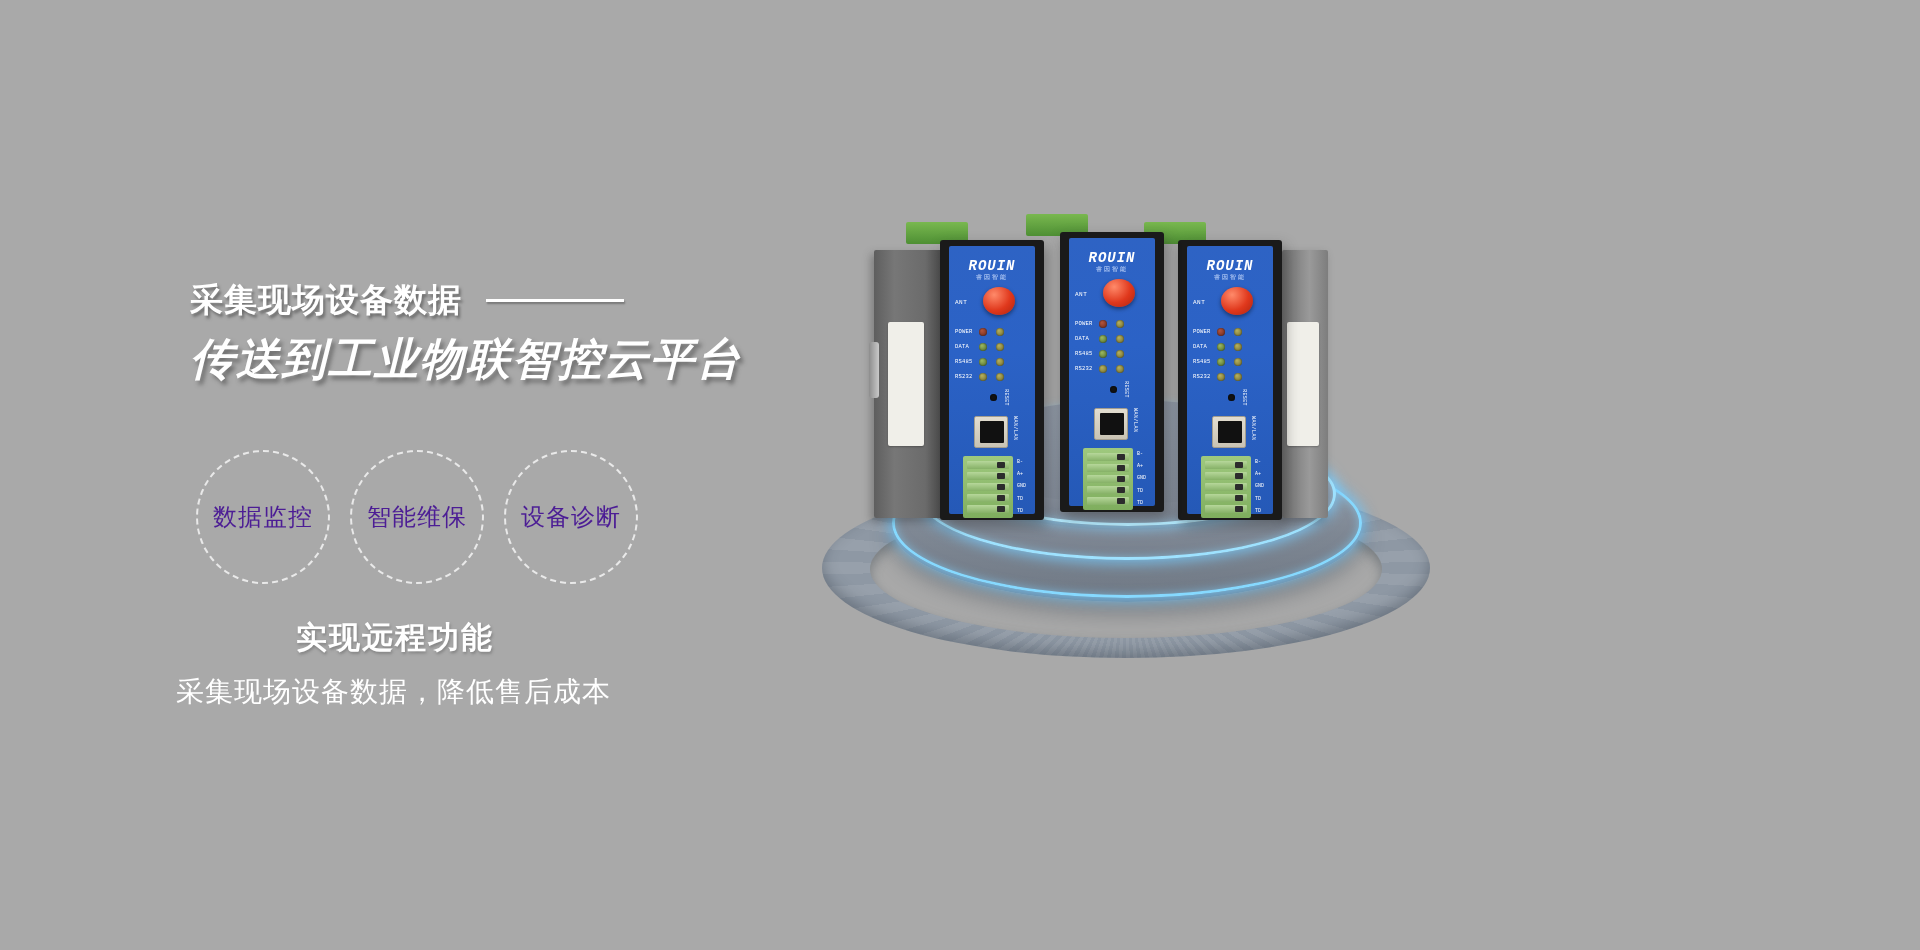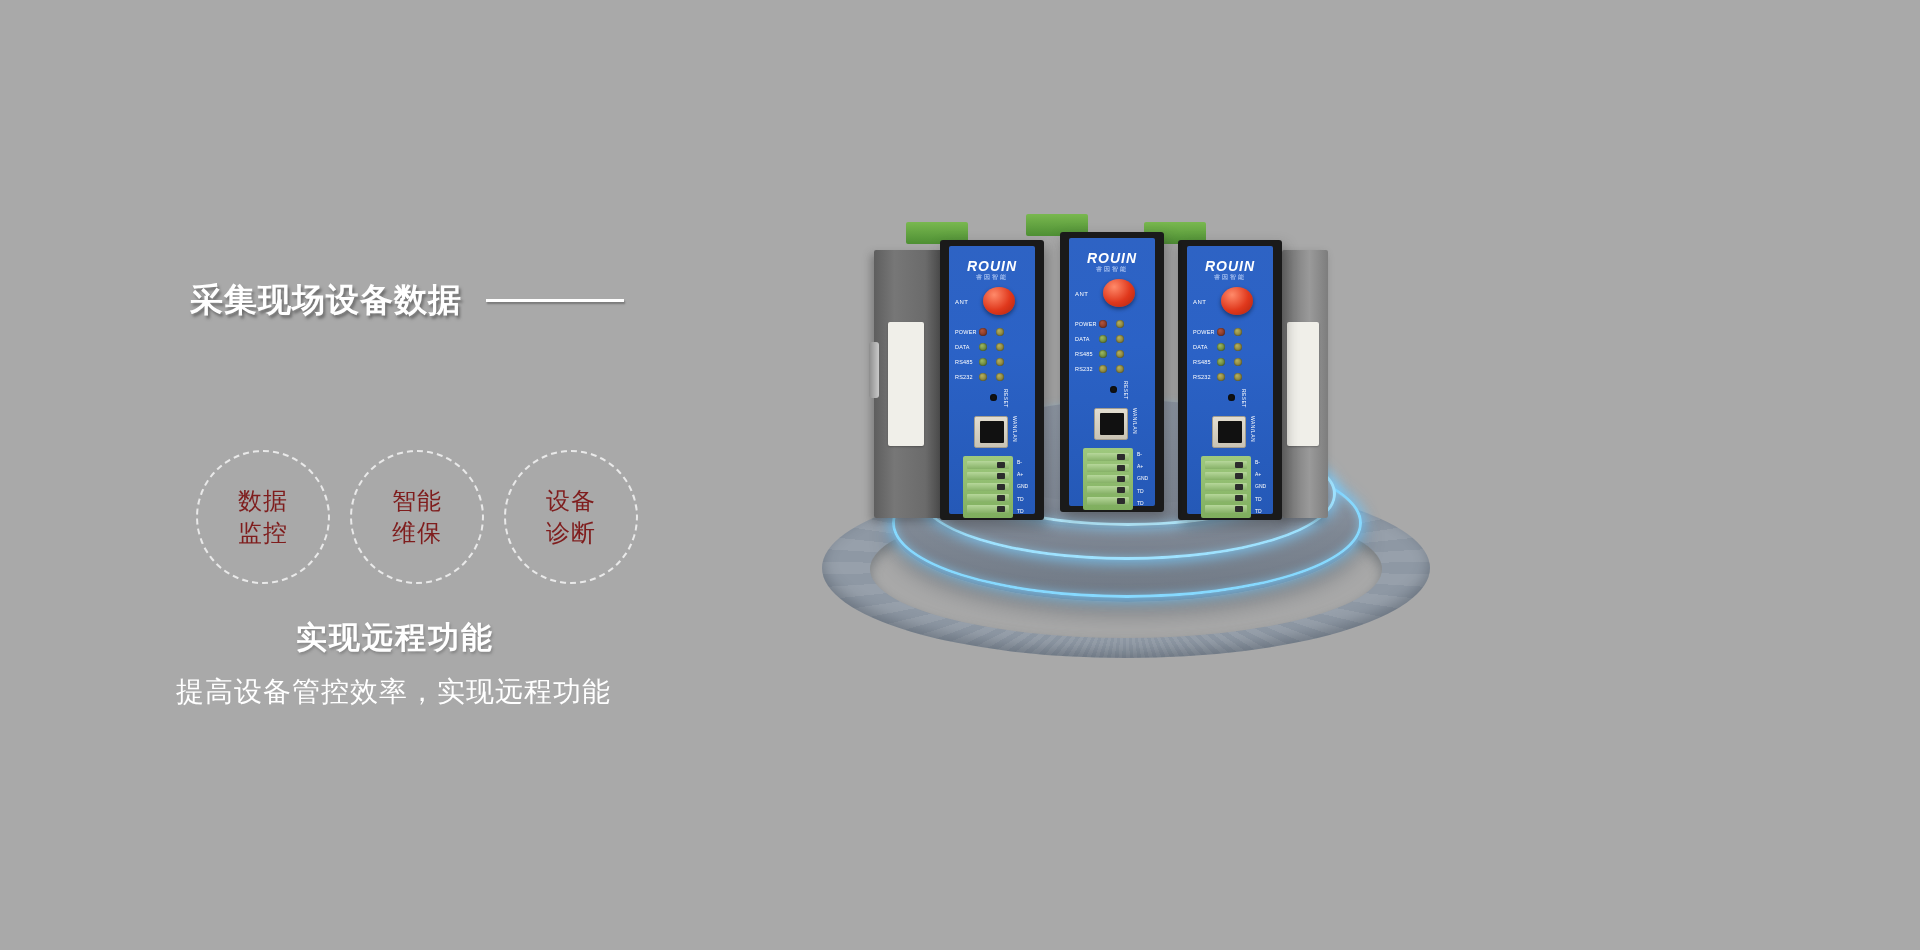--- a/index.html
+++ b/index.html
@@ -57,24 +57,24 @@
     position:absolute;
     left:196px; top:450px;
     display:flex;
     gap:20px;
   }
   .badge {
     width:134px; height:134px;
     border-radius:50%;
     border:2px dashed #e9e9e9;
     display:flex;
-    flex-direction:column;
+    flex-direction:row;
     align-items:center;
     justify-content:center;
-    color:#7f1d1d;
+    color:#4c1d95;
     font-size:24px;
     line-height:1.32;
     letter-spacing:1px;
   }
   .badge span { display:block; }
 
   
   .sub-title {
     position:absolute;
     left:296px; top:617px;
@@ -171,21 +171,21 @@
     position:absolute;
     left:158px; top:200px;
     width:340px; height:104px;
     border-radius:50%;
     background:linear-gradient(180deg,#9099a6 0%,#848d9a 100%);
   }
 
   
   .device {
     position:absolute;
-    width:116px; height:280px;
+    width:116px; height:280px;font-family:Liberation Mono, monospace;
   }
   .dev-1 { left:140px; top:40px; z-index:6; }
   .dev-2 { left:260px; top:32px; z-index:7; }
   .dev-3 { left:378px; top:40px; z-index:6; }
 
   .dev-side {
     position:absolute;
     left:-66px; top:10px;
     width:68px; height:268px;
     background:linear-gradient(90deg,#5e5e5e 0%,#777 30%,#6b6b6b 75%,#4b4b4b 100%);
@@ -329,39 +329,40 @@
 </head>
 <body>
 
 <div class="banner">
 
   <div class="copy">
     <div class="headline-row">
       <div class="headline-1">采集现场设备数据</div>
       <div class="headline-rule"></div>
     </div>
+    <div class="headline-2">传送到工业物联智控云平台</div>
   </div>
 
   <div class="badges">
     <div class="badge">
       <span>数据</span>
       <span>监控</span>
     </div>
     <div class="badge">
       <span>智能</span>
       <span>维保</span>
     </div>
     <div class="badge">
       <span>设备</span>
       <span>诊断</span>
     </div>
   </div>
 
   <div class="sub-title">实现远程功能</div>
-  <div class="sub-desc">提高设备管控效率，实现远程功能</div>
+  <div class="sub-desc">采集现场设备数据，降低售后成本</div>
 
   <div class="scene">
 
     <div class="pedestal">
       <div class="gear-ring"></div>
       <div class="gear-ring-inner"></div>
       <div class="disc-outer"></div>
       <div class="disc-ring-glow1"></div>
       <div class="disc-mid"></div>
       <div class="disc-ring-glow2"></div>

